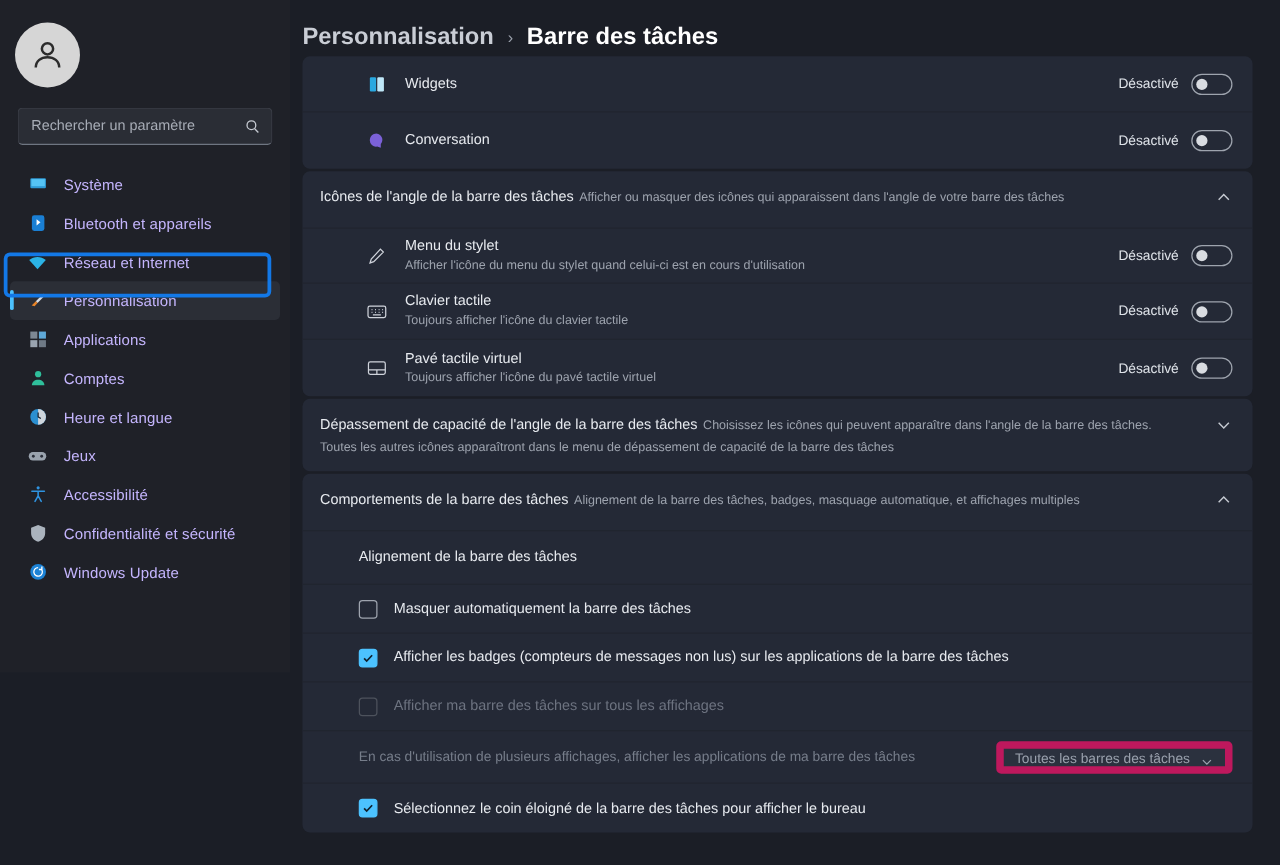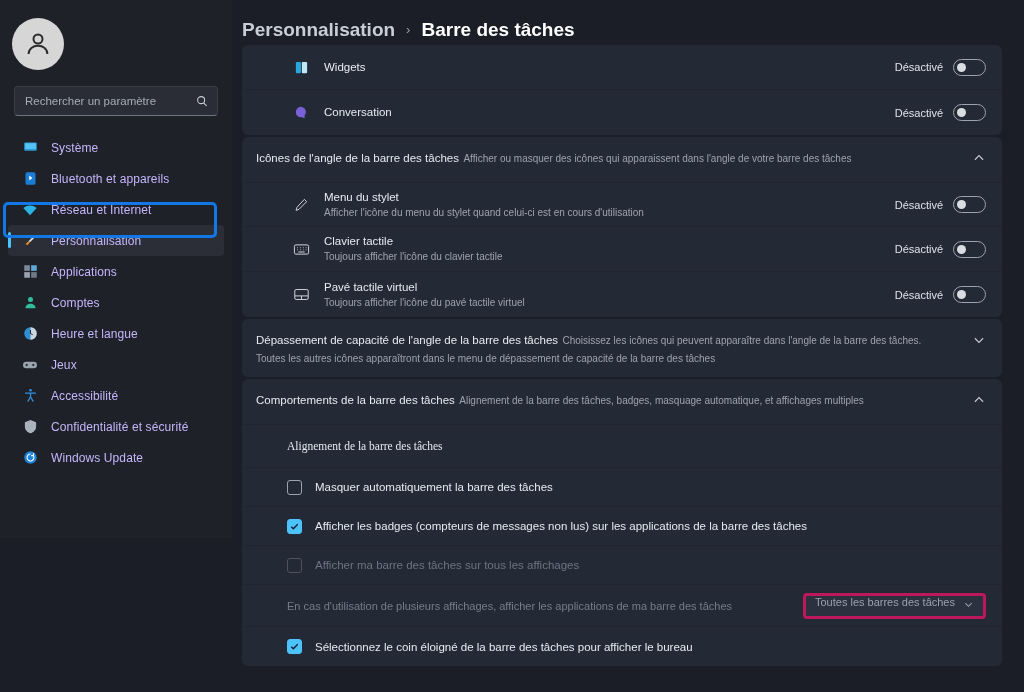--- a/index.html
+++ b/index.html
@@ -180,36 +180,36 @@
   .combo-row {
     display: flex; align-items: center;
     padding: 0 16px 0 45px;
     min-height: 42px;
     border-bottom: 1px solid #20252f;
   }
   .combo-row .lbl { flex: 1; font-size: 11px; color: #767d8a; }
   .combo {
     min-width: 172px; height: 26px;
     background: #2b313e;
-    border: 3px solid #be185d;
+    border: 6px solid #be185d;
     border-radius: 4px;
-    display: flex; align-items: flex-start; justify-content: space-between;
+    display: flex; align-items: flex-end; justify-content: space-between;
     padding: 0 9px;
     margin-left: 20px;
   }
   .combo .val { font-size: 11px; color: #9aa1ad; }
   .combo .cv { width: 11px; height: 11px; color: #9aa1ad; margin-left: 8px; }
 
   .align-row {
     display: flex; align-items: center;
     padding: 0 16px 0 45px;
     min-height: 44px;
     border-bottom: 1px solid #20252f;
   }
-  .align-row .lbl { flex: 1; font-size: 11.5px; color: #e7eaef; font-family: Liberation Serif, serif; }
+  .align-row .lbl { flex: 1; font-size: 11.5px; color: #e7eaef; }
 </style>
 </head>
 <body>
 
 <div id="sidebar">
 
   <div class="avatar-wrap">
     <div class="avatar">
       <svg viewBox="0 0 24 24" fill="none" stroke="#2c2c2c" stroke-width="1.6">
         <circle cx="12" cy="8" r="3.6"></circle>

